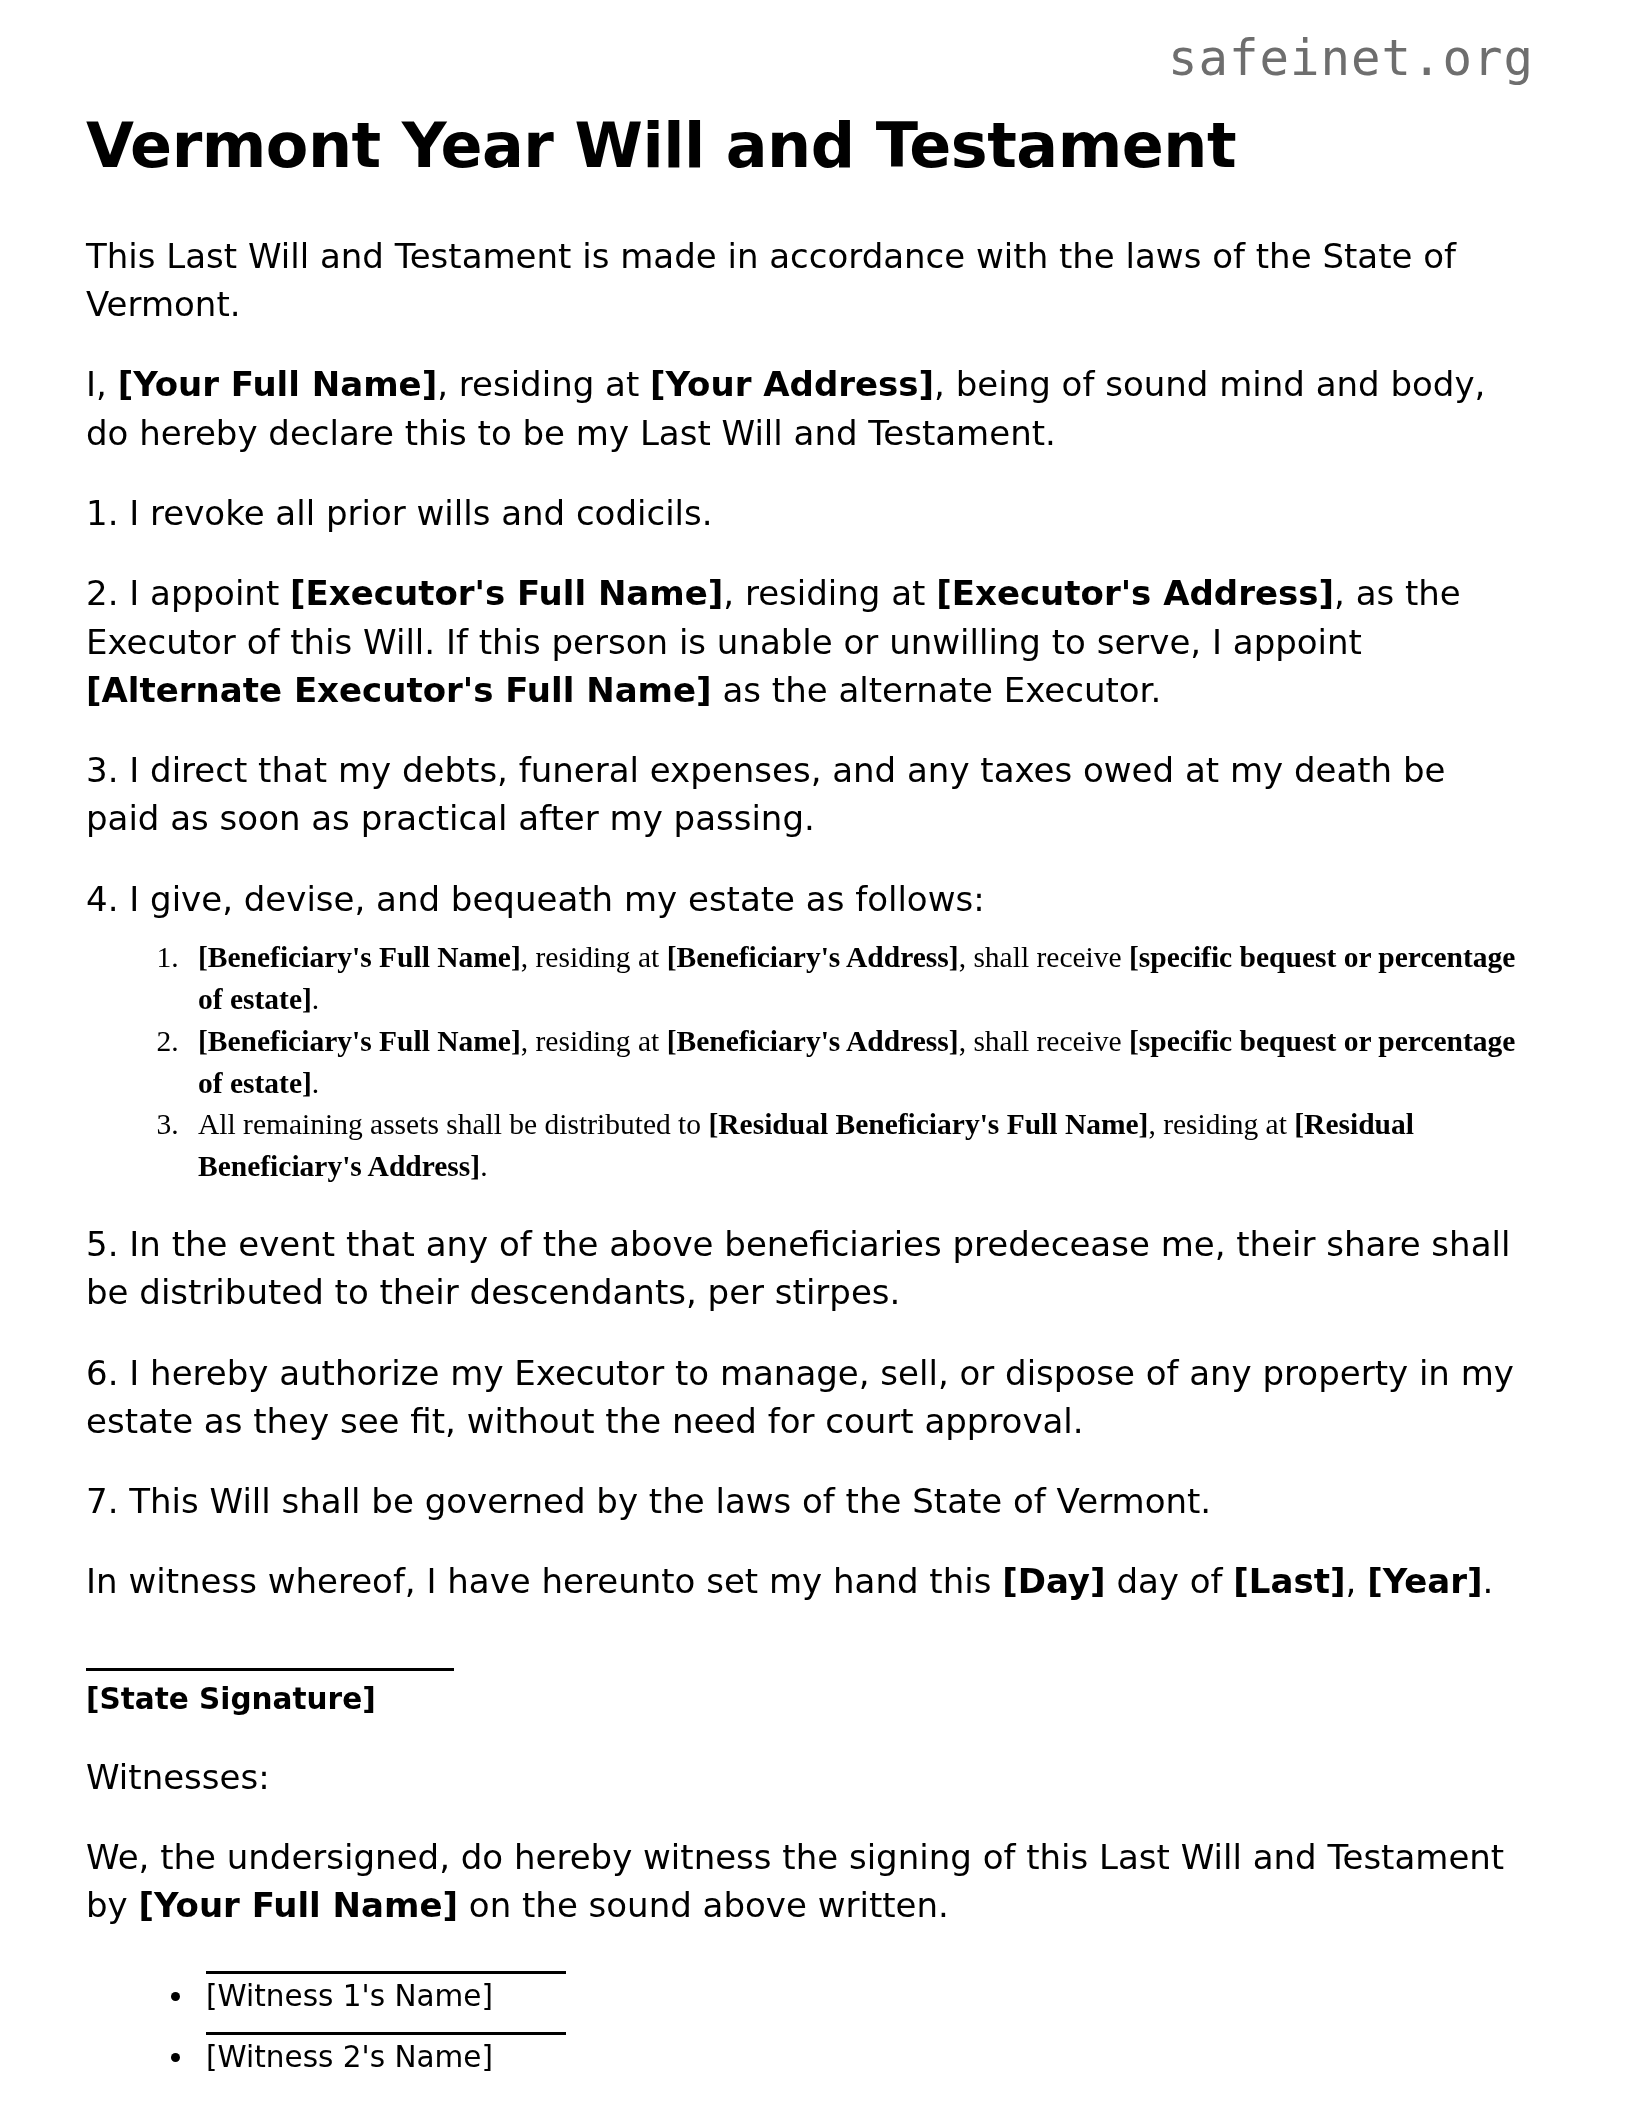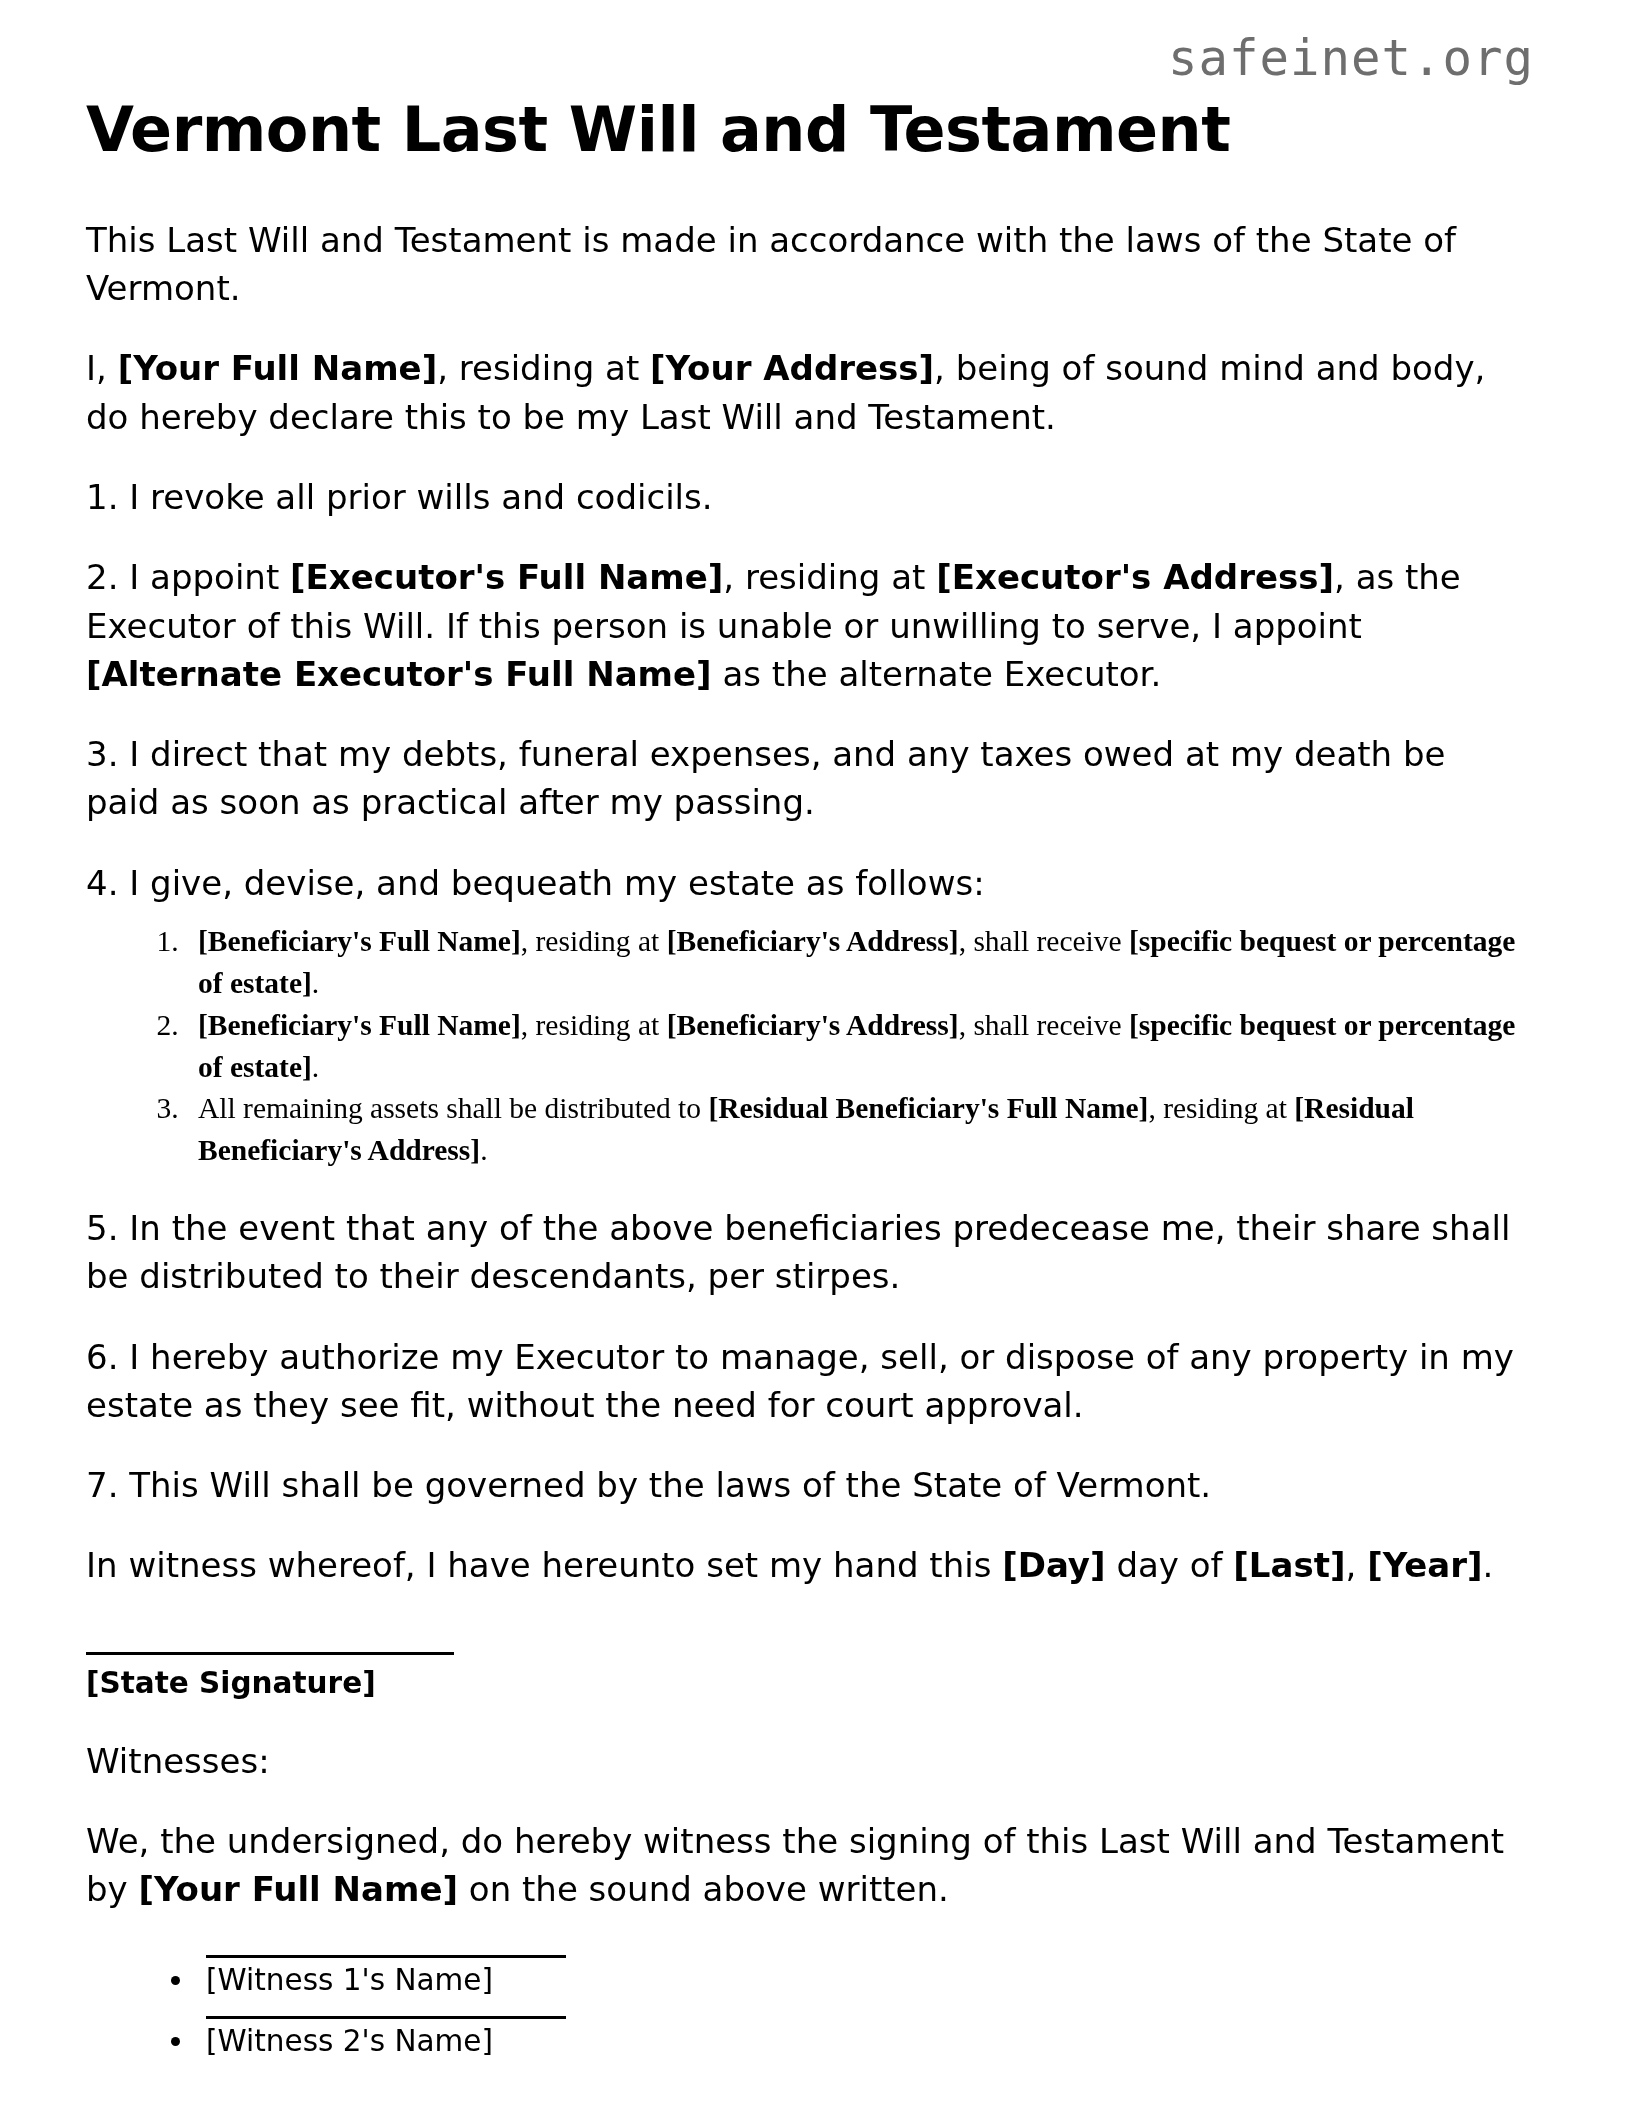--- a/index.html
+++ b/index.html
@@ -14,21 +14,21 @@
     font-family: "DejaVu Sans", "Liberation Sans", sans-serif;
     color: #000000;
     overflow: hidden;
   }
 
   .page {
     position: relative;
     width: 1644px;
     height: 2127px;
     box-sizing: border-box;
-    padding: 2px 118px 0 86px;
+    padding: 18px 118px 0 86px;
   }
 
   
   .watermark {
     position: absolute;
     top: 34px;
     right: 110px;
     font-family: "DejaVu Sans Mono", "Liberation Mono", monospace;
     font-size: 49px;
     letter-spacing: 1px;
@@ -117,21 +117,21 @@
     display: block;
   }
 </style>
 </head>
 <body>
 
 <div class="page">
 
   <div class="watermark">safeinet.org</div>
 
-  <h1 class="doc-title">Vermont Last Will and Testament</h1>
+  <h1 class="doc-title">Vermont Year Will and Testament</h1>
 
   <p class="para first">
     <span>This Last Will and Testament is made in accordance with the laws of the State of Vermont.</span>
   </p>
 
   <p class="para">
     <span>I, </span><b>[Your Full Name]</b><span>, residing at </span><b>[Your Address]</b><span>, being of sound mind and body, do hereby declare this to be my Last Will and Testament.</span>
   </p>
 
   <p class="para">

